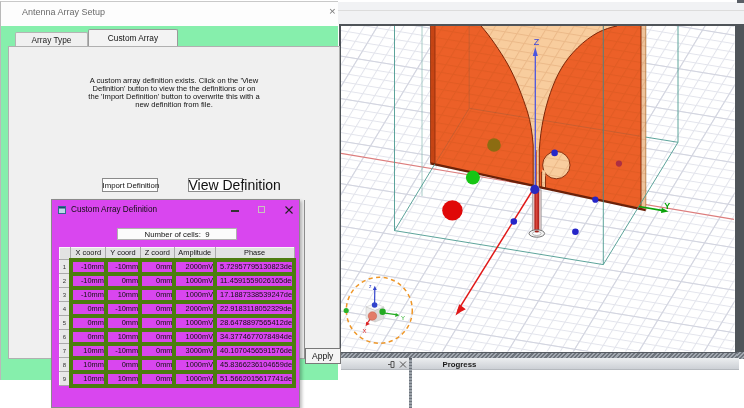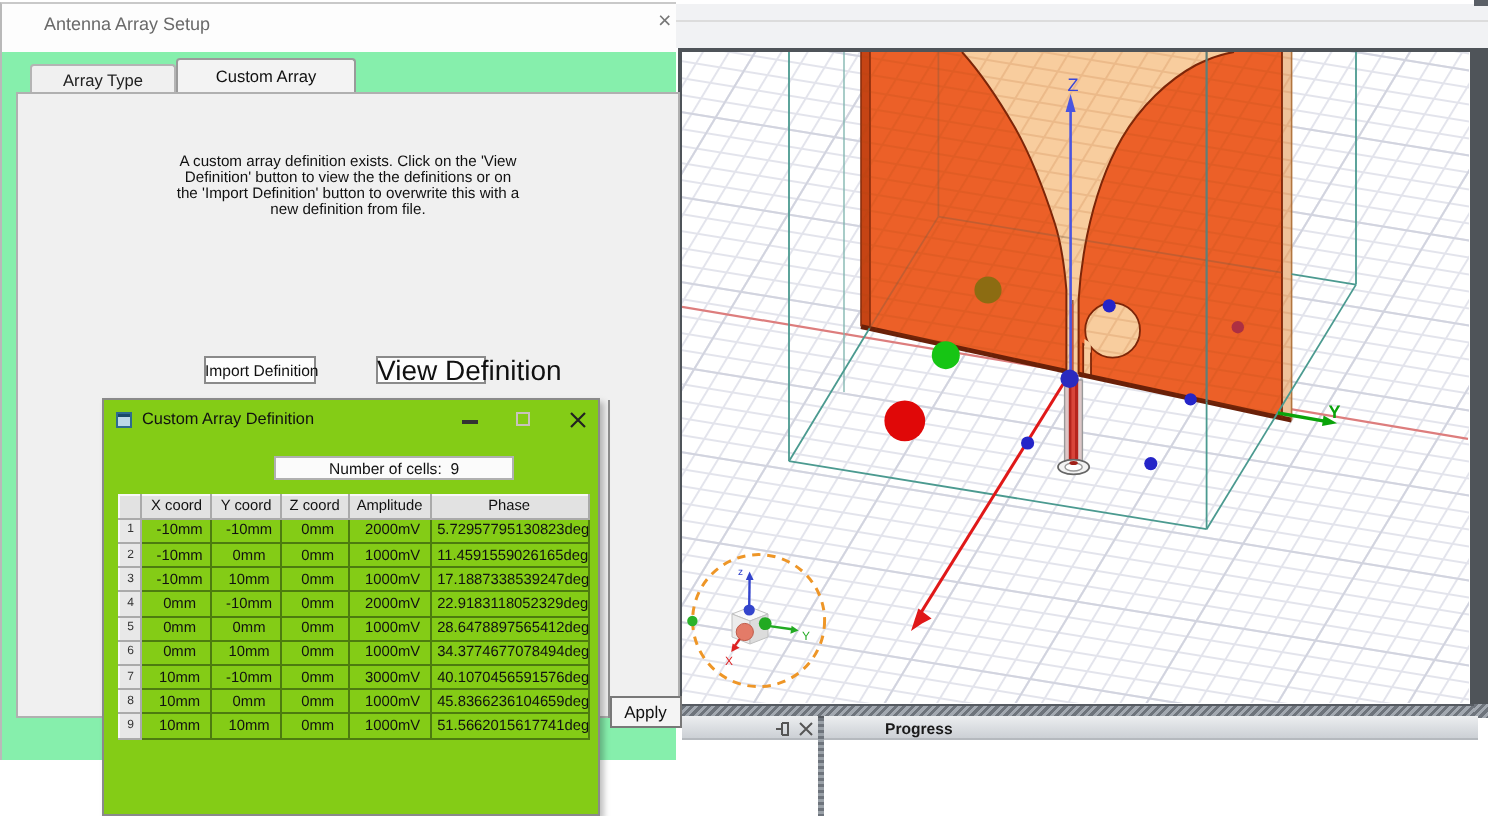--- a/index.html
+++ b/index.html
@@ -179,35 +179,35 @@
   <div class="abs" style="left:23px;top:75px;width:300px;font-size:7.6px;line-height:7.9px;color:#111;text-align:center;">A custom array definition exists. Click on the 'View<br>Definition' button to view the the definitions or on<br>the 'Import Definition' button to overwrite this with a<br>new definition from file.</div>
 
   <div class="abs" style="left:100.5px;top:175.8px;width:56.5px;height:14px;background:#fdfdfd;border:1px solid #8a8a8a;font-size:7.8px;text-align:center;line-height:13px;color:#111;white-space:nowrap;">Import Definition</div>
   <div class="abs" style="left:186.5px;top:175.8px;width:55.5px;height:14px;background:#fdfdfd;border:1px solid #8a8a8a;font-size:14px;text-align:center;line-height:13px;color:#111;white-space:nowrap;">View Definition</div>
 
   <div class="abs" style="left:302.7px;top:198px;width:1px;height:159px;background:#8e8e8e;"></div>
 
   <div class="abs" style="left:304px;top:346px;width:35.5px;height:15.6px;background:#f4f4f4;border:1px solid #787878;font-size:8.5px;text-align:center;line-height:14px;color:#111;">Apply</div>
 </div>
 
-<div class="abs" style="left:51px;top:199px;width:248.5px;height:209px;background:#84cc16;border:1px solid #8a8a8a;box-shadow:2px 2px 3px rgba(0,0,0,0.25);">
+<div class="abs" style="left:51px;top:199px;width:248.5px;height:209px;background:#d946ef;border:1px solid #8a8a8a;box-shadow:2px 2px 3px rgba(0,0,0,0.25);">
 
   <svg class="abs" style="left:6px;top:6px;" width="8" height="8" viewBox="0 0 8 8">
       <rect x="0" y="0" width="8" height="8" fill="#2e6b8f"></rect>
       <rect x="1" y="2" width="6" height="5" fill="#bcd8e8"></rect>
       <rect x="1" y="1" width="6" height="1.5" fill="#1a4a6a"></rect>
     </svg>
   <div class="abs" style="left:19px;top:5px;font-size:8.2px;color:#111;">Custom Array Definition</div>
   <div class="abs" style="left:179px;top:10px;width:7.5px;height:1.5px;background:#333;"></div>
   <div class="abs" style="left:206px;top:6px;width:7px;height:7px;border:1.2px solid #c9c2bd;"></div>
   <svg class="abs" style="left:233px;top:6px;" width="8" height="8" viewBox="0 0 8 8">
       <path d="M0.5 0.5 L7.5 7.5 M7.5 0.5 L0.5 7.5" stroke="#222" stroke-width="1.1"></path>
     </svg>
 
-  <div class="abs" style="left:65.2px;top:27.5px;width:119.7px;height:12px;border:1px solid #b0b0b0;background:#fbfbfb;font-size:7.8px;text-align:center;line-height:11px;color:#111;margin-left:20px;">Number of cells:&nbsp; 9</div>
+  <div class="abs" style="left:65.2px;top:27.5px;width:119.7px;height:12px;border:1px solid #b0b0b0;background:#fbfbfb;font-size:7.8px;text-align:center;line-height:11px;color:#111;">Number of cells:&nbsp; 9</div>
 
   <table style="position:absolute;left:7.4px;top:46.7px;width:234.2px;border-collapse:collapse;table-layout:fixed;font-size:7.4px;color:#111;border:1px solid #999;">
     <colgroup>
         <col style="width:10.8px">
         <col style="width:35.2px">
         <col style="width:34.3px">
         <col style="width:34.3px">
         <col style="width:40.6px">
         <col style="width:79px">
       </colgroup>
@@ -289,16 +289,16 @@
           <td>10mm</td>
           <td>10mm</td>
           <td>0mm</td>
           <td>1000mV</td>
           <td>51.5662015617741deg</td>
         </tr>
   </tbody>
     </table>
 </div>
 <style>
-table td,table th{border:1px solid #4d7c0f;padding:0 0 0 3px;white-space:nowrap;overflow:hidden;text-align:center;font-weight:normal;height:12.2px;line-height:10px;}
+table td,table th{border:4px solid #4d7c0f;padding:0 0 0 3px;white-space:nowrap;overflow:hidden;text-align:right;font-weight:normal;height:12.2px;line-height:10px;}
 th.h{background:#e2e2e2;border:1px solid #aaa;border-top-color:#f8f8f8;border-left-color:#f8f8f8;text-align:center;padding:0;}
 td.n{background:#e8e8e8;border:1px solid #aaa;border-top-color:#f8f8f8;border-left-color:#f8f8f8;font-size:6px;color:#333;text-align:center;padding:0;}
 </style>
 
 </body></html>

